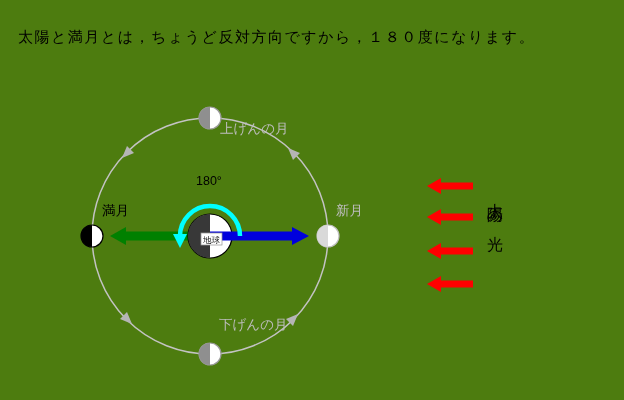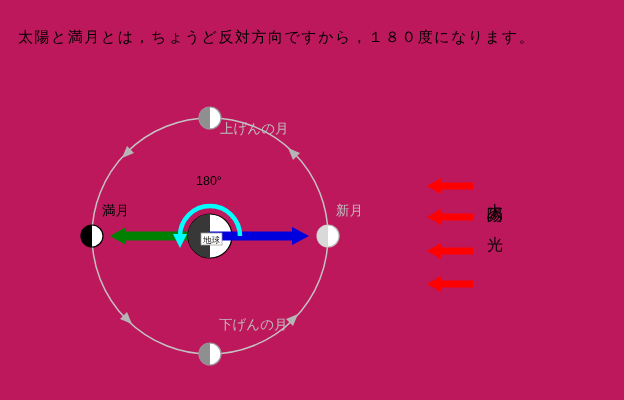--- a/index.html
+++ b/index.html
@@ -5,21 +5,21 @@
   html, body {
     margin: 0;
     padding: 0;
     background: #ffffff;
     font-family: "Liberation Sans", sans-serif;
   }
   .page {
     position: relative;
     width: 624px;
     height: 400px;
-    background: #be185d;
+    background: #4d7c0f;
     overflow: hidden;
   }
   .caption {
     position: absolute;
     left: 18px;
     top: 28px;
     font-size: 15px;
     letter-spacing: 1.5px;
     color: #000000;
     white-space: nowrap;

